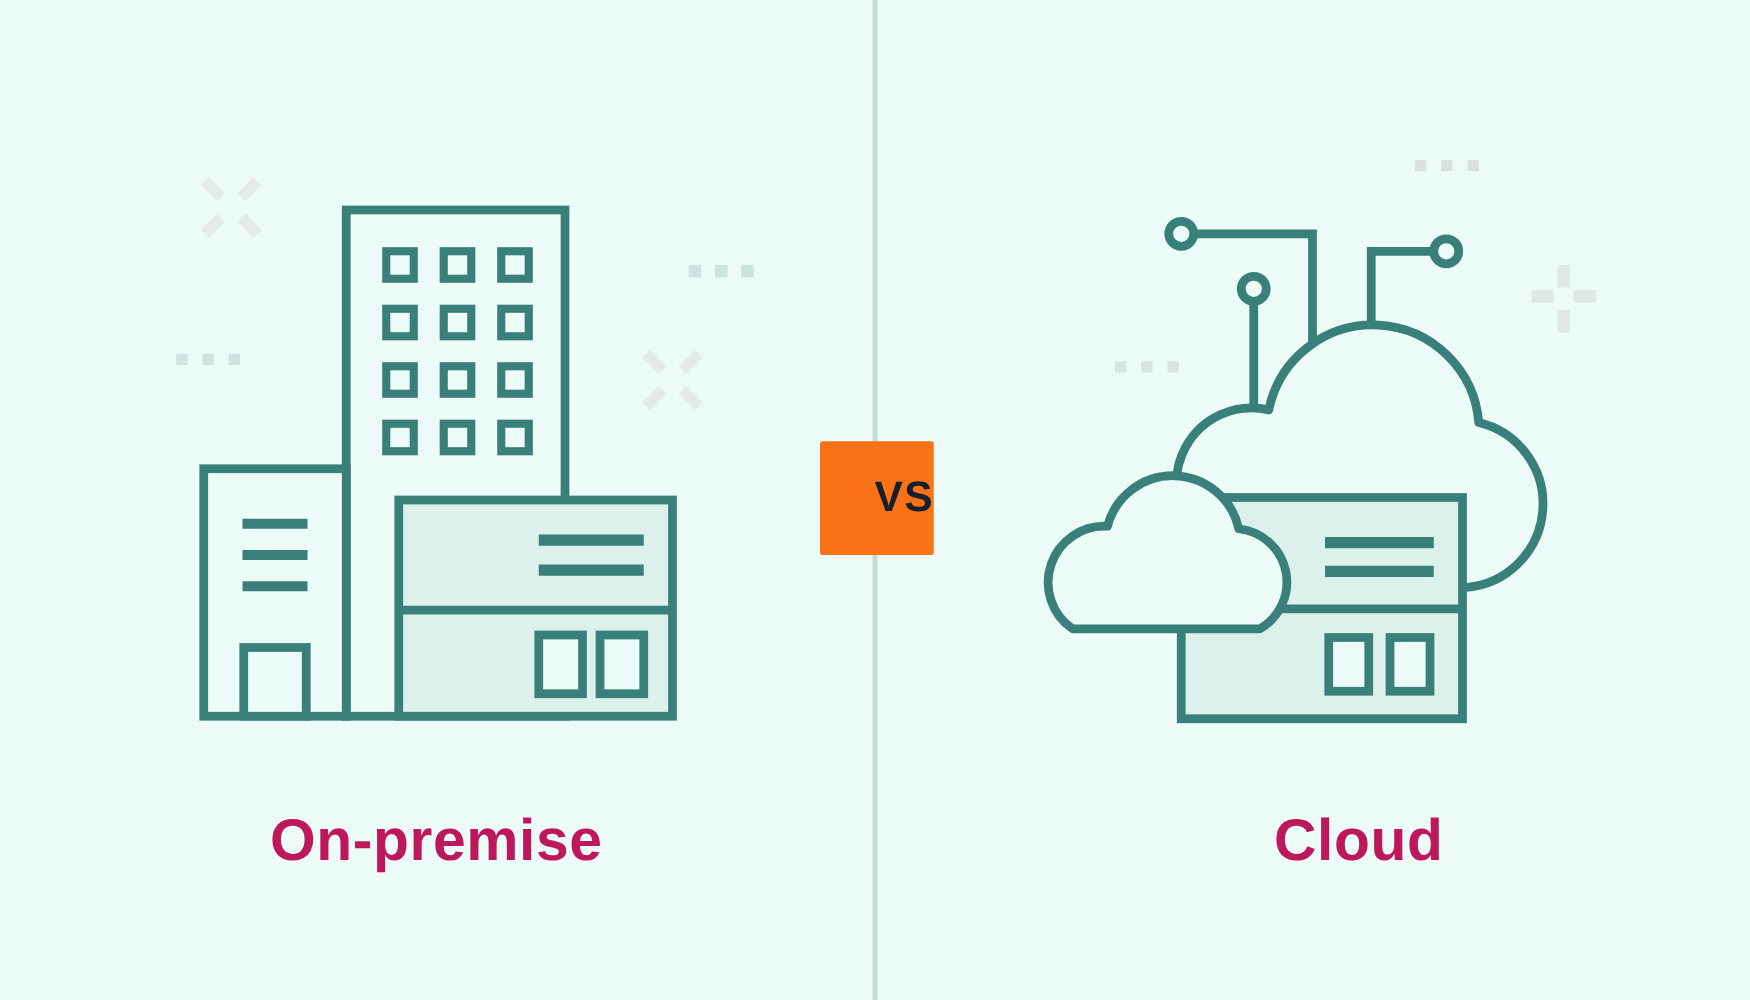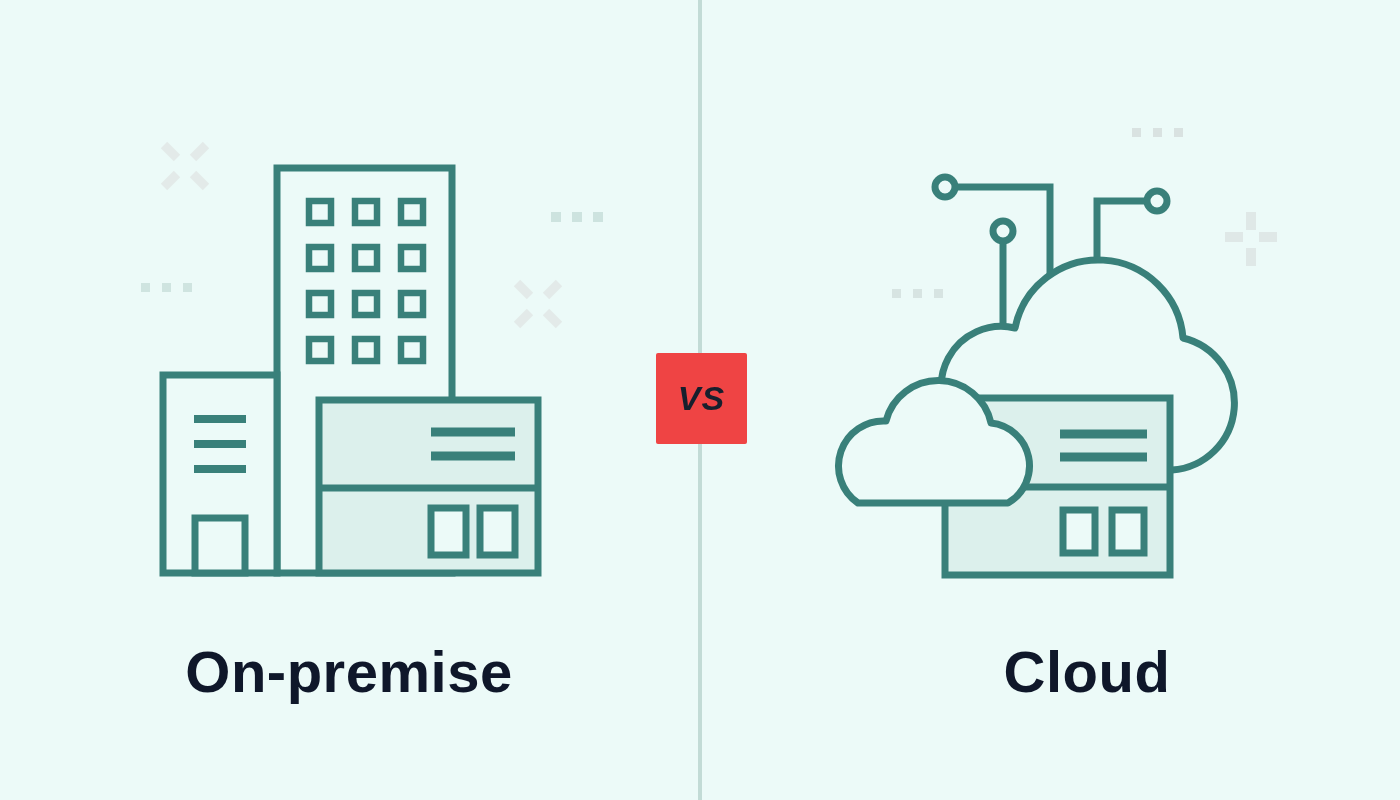--- a/index.html
+++ b/index.html
@@ -10,29 +10,29 @@
     position:relative;
   }
   .canvas{position:absolute;inset:0;width:1400px;height:800px;}
   .illustrations{position:absolute;left:0;top:0;z-index:1;}
   .divider{
     position:absolute;left:698px;top:0;width:4px;height:800px;
     background:#c2dbd6;z-index:0;
   }
   .vs-badge{
     position:absolute;left:656px;top:353px;width:91px;height:91px;
-    background:#ef4444;border-radius:2px;z-index:2;
-    display:flex;align-items:center;justify-content:center;font-style:italic;
+    background:#f97316;border-radius:2px;z-index:2;
+    display:flex;align-items:center;justify-content:flex-end;
   }
   .vs-badge span{
     color:#171f2d;font-size:34px;font-weight:800;letter-spacing:1px;
   }
   .panel-label{
     position:absolute;top:642px;height:60px;line-height:60px;z-index:2;
-    text-align:center;color:#0f172a;font-size:58px;font-weight:700;
+    text-align:center;color:#be185d;font-size:47px;font-weight:700;
     letter-spacing:0.5px;
   }
   .panel-label.left{left:0;width:698px;}
   .panel-label.right{left:702px;width:698px;padding-left:36px;}
 </style>
 </head>
 <body>
 
 <div class="canvas">
 

